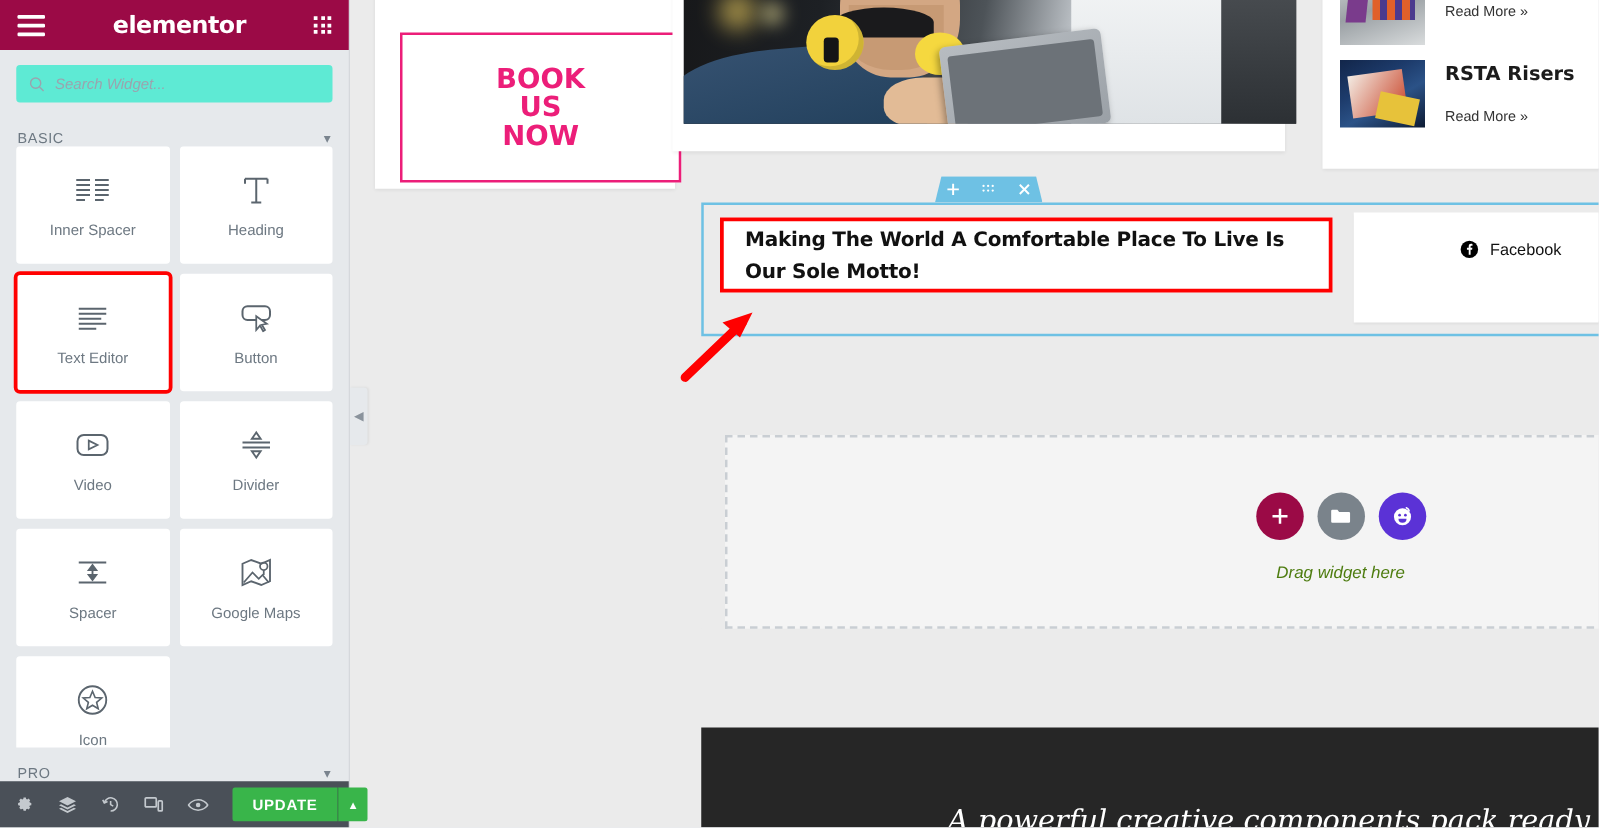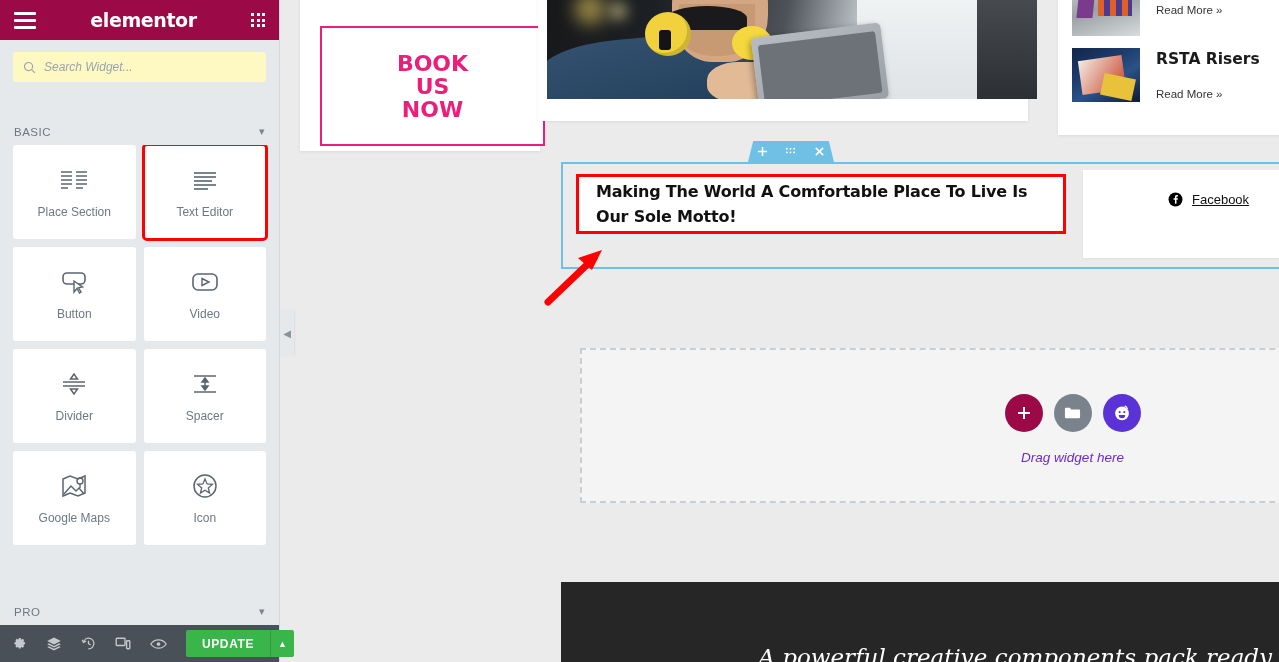--- a/index.html
+++ b/index.html
@@ -28,36 +28,36 @@
   .hamburger span { display: block; height: 3px; background: #fff; border-radius: 1px; }
   .brand {
     color: #fff; font-size: 19px; font-weight: bold; letter-spacing: -0.4px;
     font-family: "DejaVu Sans", sans-serif;
   }
   .grid-dots { display: grid; grid-template-columns: repeat(3,3px); gap: 2.5px; cursor: pointer; }
   .grid-dots i { width: 3px; height: 3px; background: #fff; display: block; }
 
   .sb-search-wrap { padding: 12px 13px 8px; flex: none; }
   .sb-search {
-    background: #fef9c3; border-radius: 3px; height: 30px;
+    background: #5eead4; border-radius: 3px; height: 30px;
     display: flex; align-items: center; padding: 0 10px; gap: 8px;
   }
   .sb-search svg { flex: none; }
   .sb-search input {
     border: none; outline: none; font-size: 12px; width: 100%;
     font-family: "Liberation Sans", sans-serif; color: #6d7882;
     font-style: italic; background: transparent;
   }
   .sb-search input::placeholder { color: #9aa4ae; font-style: italic; }
 
   .section-head {
     height: 27px; padding: 0 14px;
-    display: flex; align-items: center; justify-content: space-between;
+    display: flex; align-items: flex-end; justify-content: space-between;
     font-size: 11.5px; color: #6d7882; letter-spacing: 0.5px;
-    cursor: pointer; flex: none; margin-top: 28px;
+    cursor: pointer; flex: none;
   }
   .chev { color: #7a848e; font-size: 11px; }
 
   .widgets {
     padding: 0 13px; display: grid; grid-template-columns: 1fr 1fr;
     gap: 8px; flex: 1 1 auto; align-content: start; overflow: hidden;
   }
   .widget {
     background: #fff; border-radius: 3px; height: 94px;
     display: flex; flex-direction: column; align-items: center; justify-content: center;
@@ -182,40 +182,40 @@
     font-family: "DejaVu Sans", sans-serif; letter-spacing: -0.2px;
   }
   .social-widget {
     position: absolute; left: 520px; top: 6px; width: 520px; height: 88px;
     background: #fff; box-shadow: 0 1px 2px rgba(0,0,0,.06);
     padding: 22px 0 0 0;
   }
   .social-row { display: flex; align-items: center; gap: 34px; padding-left: 85px; }
   .social-row2 { display: flex; justify-content: flex-start; padding-left: 425px; margin-top: 14px; }
   .social-item { display: flex; align-items: center; gap: 9px; cursor: pointer; }
-  .social-item span { font-size: 13px; color: #111; font-family:"Liberation Sans", sans-serif;text-decoration:underline; }
+  .social-item span { font-size: 13px; color: #111; font-family:"Liberation Sans", sans-serif; }
 
   
   .arrow-svg { position: absolute; left: 262px; top: 238px; z-index: 30; pointer-events: none; }
 
   
   .drop-area {
     position: absolute; left: 300px; top: 348px; width: 985px; height: 155px;
     border: 2px dashed #c9ced3; background: #f4f4f4; z-index: 5;
   }
   .drop-inner {
     position: absolute; left: 0; right: 0; top: 44px;
     display: flex; flex-direction: column; align-items: center; gap: 18px;
   }
   .drop-btns { display: flex; gap: 11px; }
   .dbtn { width: 38px; height: 38px; border-radius: 50%; display:flex; align-items:center; justify-content:center; color:#fff; cursor:pointer; }
   .dbtn.plus { background: #9b0a46; font-size: 22px; font-weight: 300; }
   .dbtn.folder { background: #7a838b; }
   .dbtn.smile { background: #5b32d6; }
-  .drop-label { font-size: 13.5px; color: #6d28d9; font-style: italic; }
+  .drop-label { font-size: 13.5px; color: #4d7c0f; font-style: italic; }
 
   
   .dark-band {
     position: absolute; left: 281px; top: 582px; width: 998px; height: 80px;
     background: #262626; overflow: hidden;
   }
   .dark-text {
     position: absolute; left: 0; right: 0; top: 62px; text-align: center;
     color: #fff; font-size: 23px; font-family: "DejaVu Serif", serif; font-style: italic;
     white-space: nowrap;
@@ -276,23 +276,33 @@
                 <line x1="2" y1="15" x2="13" y2="15"></line>
               <line x1="2" y1="19" x2="9" y2="19"></line>
               <line x1="17" y1="3" x2="28" y2="3"></line>
                 <line x1="17" y1="7" x2="28" y2="7"></line>
               <line x1="17" y1="11" x2="28" y2="11"></line>
                 <line x1="17" y1="15" x2="28" y2="15"></line>
               <line x1="17" y1="19" x2="24" y2="19"></line>
             </g>
           </svg>
         </div>
-        <div class="wlabel">Place Section</div>
-      </div>
-
+        <div class="wlabel">Inner Spacer</div>
+      </div>
+
+      <div class="widget">
+        <div class="wicon">
+          <svg width="26" height="26" viewBox="0 0 26 26">
+            <g stroke="#5b656e" stroke-width="1.6" fill="none">
+              <path d="M4 4 H22 M4 4 V8 M22 4 V8 M13 4 V23 M9 23 H17"></path>
+            </g>
+          </svg>
+        </div>
+        <div class="wlabel">Heading</div>
+      </div>
 
 
       <div class="widget highlight">
         <div class="wicon">
           <svg width="30" height="22" viewBox="0 0 30 22">
             <g stroke="#5b656e" stroke-width="1.6">
               <line x1="4" y1="4" x2="26" y2="4"></line>
                 <line x1="4" y1="8" x2="26" y2="8"></line>
               <line x1="4" y1="12" x2="22" y2="12"></line>
                 <line x1="4" y1="16" x2="26" y2="16"></line>

